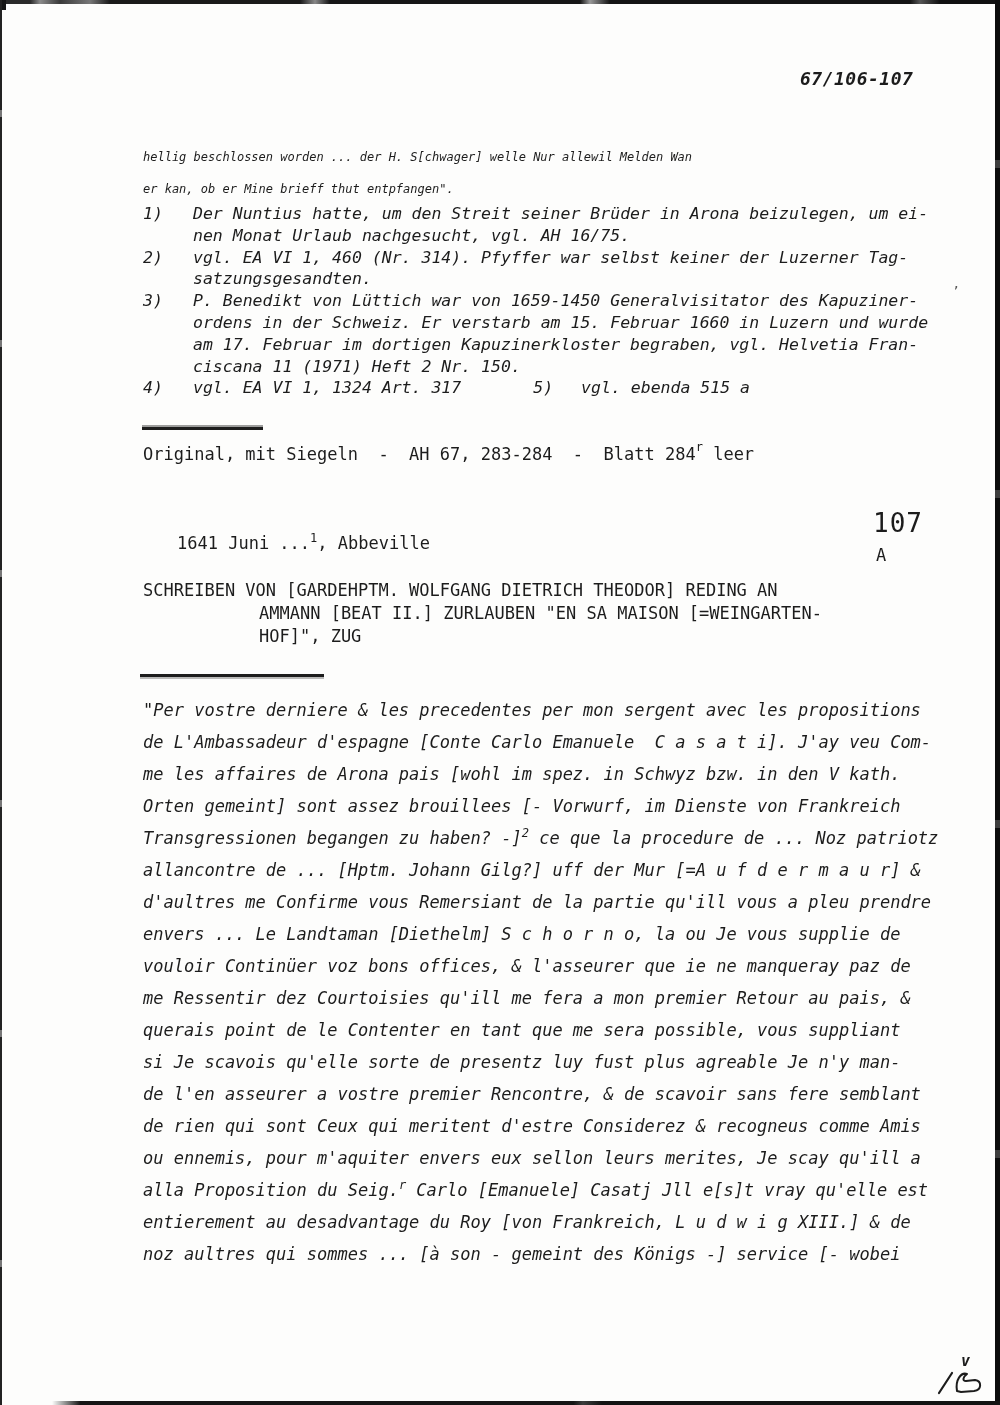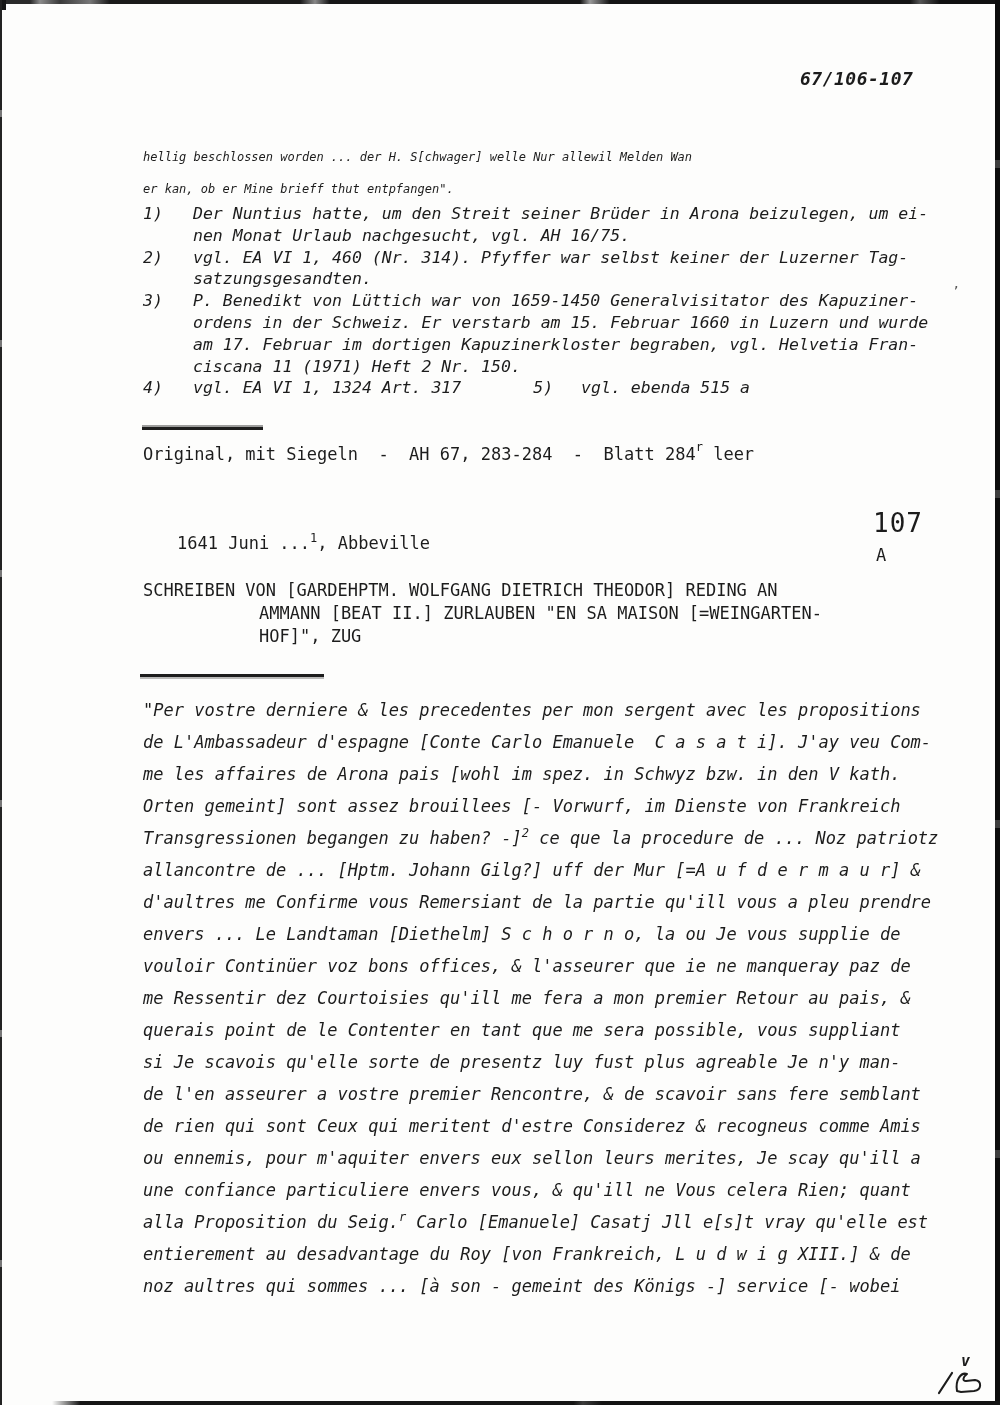--- a/index.html
+++ b/index.html
@@ -145,21 +145,20 @@
       <div class="line">allancontre de ... [Hptm. Johann Gilg?] uff der Mur [=A u f d e r m a u r] &amp;</div>
       <div class="line">d'aultres me Confirme vous Remersiant de la partie qu'ill vous a pleu prendre</div>
       <div class="line">envers ... Le Landtaman [Diethelm] S c h o r n o, la ou Je vous supplie de</div>
       <div class="line">vouloir Continüer voz bons offices, &amp; l'asseurer que ie ne manqueray paz de</div>
       <div class="line">me Ressentir dez Courtoisies qu'ill me fera a mon premier Retour au pais, &amp;</div>
       <div class="line">querais point de le Contenter en tant que me sera possible, vous suppliant</div>
       <div class="line">si Je scavois qu'elle sorte de presentz luy fust plus agreable Je n'y man-</div>
       <div class="line">de l'en asseurer a vostre premier Rencontre, &amp; de scavoir sans fere semblant</div>
       <div class="line">de rien qui sont Ceux qui meritent d'estre Considerez &amp; recogneus comme Amis</div>
       <div class="line">ou ennemis, pour m'aquiter envers eux sellon leurs merites, Je scay qu'ill a</div>
-      <div class="line">une confiance particuliere envers vous, &amp; qu'ill ne Vous celera Rien; quant</div>
       <div class="line">alla Proposition du Seig.<sup>r</sup> Carlo [Emanuele] Casatj Jll e[s]t vray qu'elle est</div>
       <div class="line">entierement au desadvantage du Roy [von Frankreich, L u d w i g XIII.] &amp; de</div>
       <div class="line">noz aultres qui sommes ... [à son - gemeint des Königs -] service [- wobei</div>
     </div>
 
   <div class="abs check-mark">v</div>
   <div class="abs squiggle">
     <svg width="52" height="30" viewBox="0 0 52 30">
       <path d="M3,27 L16,7" stroke="#1c1c1c" stroke-width="2.2" fill="none" stroke-linecap="round"></path>
       <path d="M21,25 C19,14 25,6 31,8 C27,11 26,15 30,15 L39,14 C46,15 46,24 38,25 L25,26 Z" stroke="#1c1c1c" stroke-width="2" fill="none" stroke-linejoin="round"></path>

